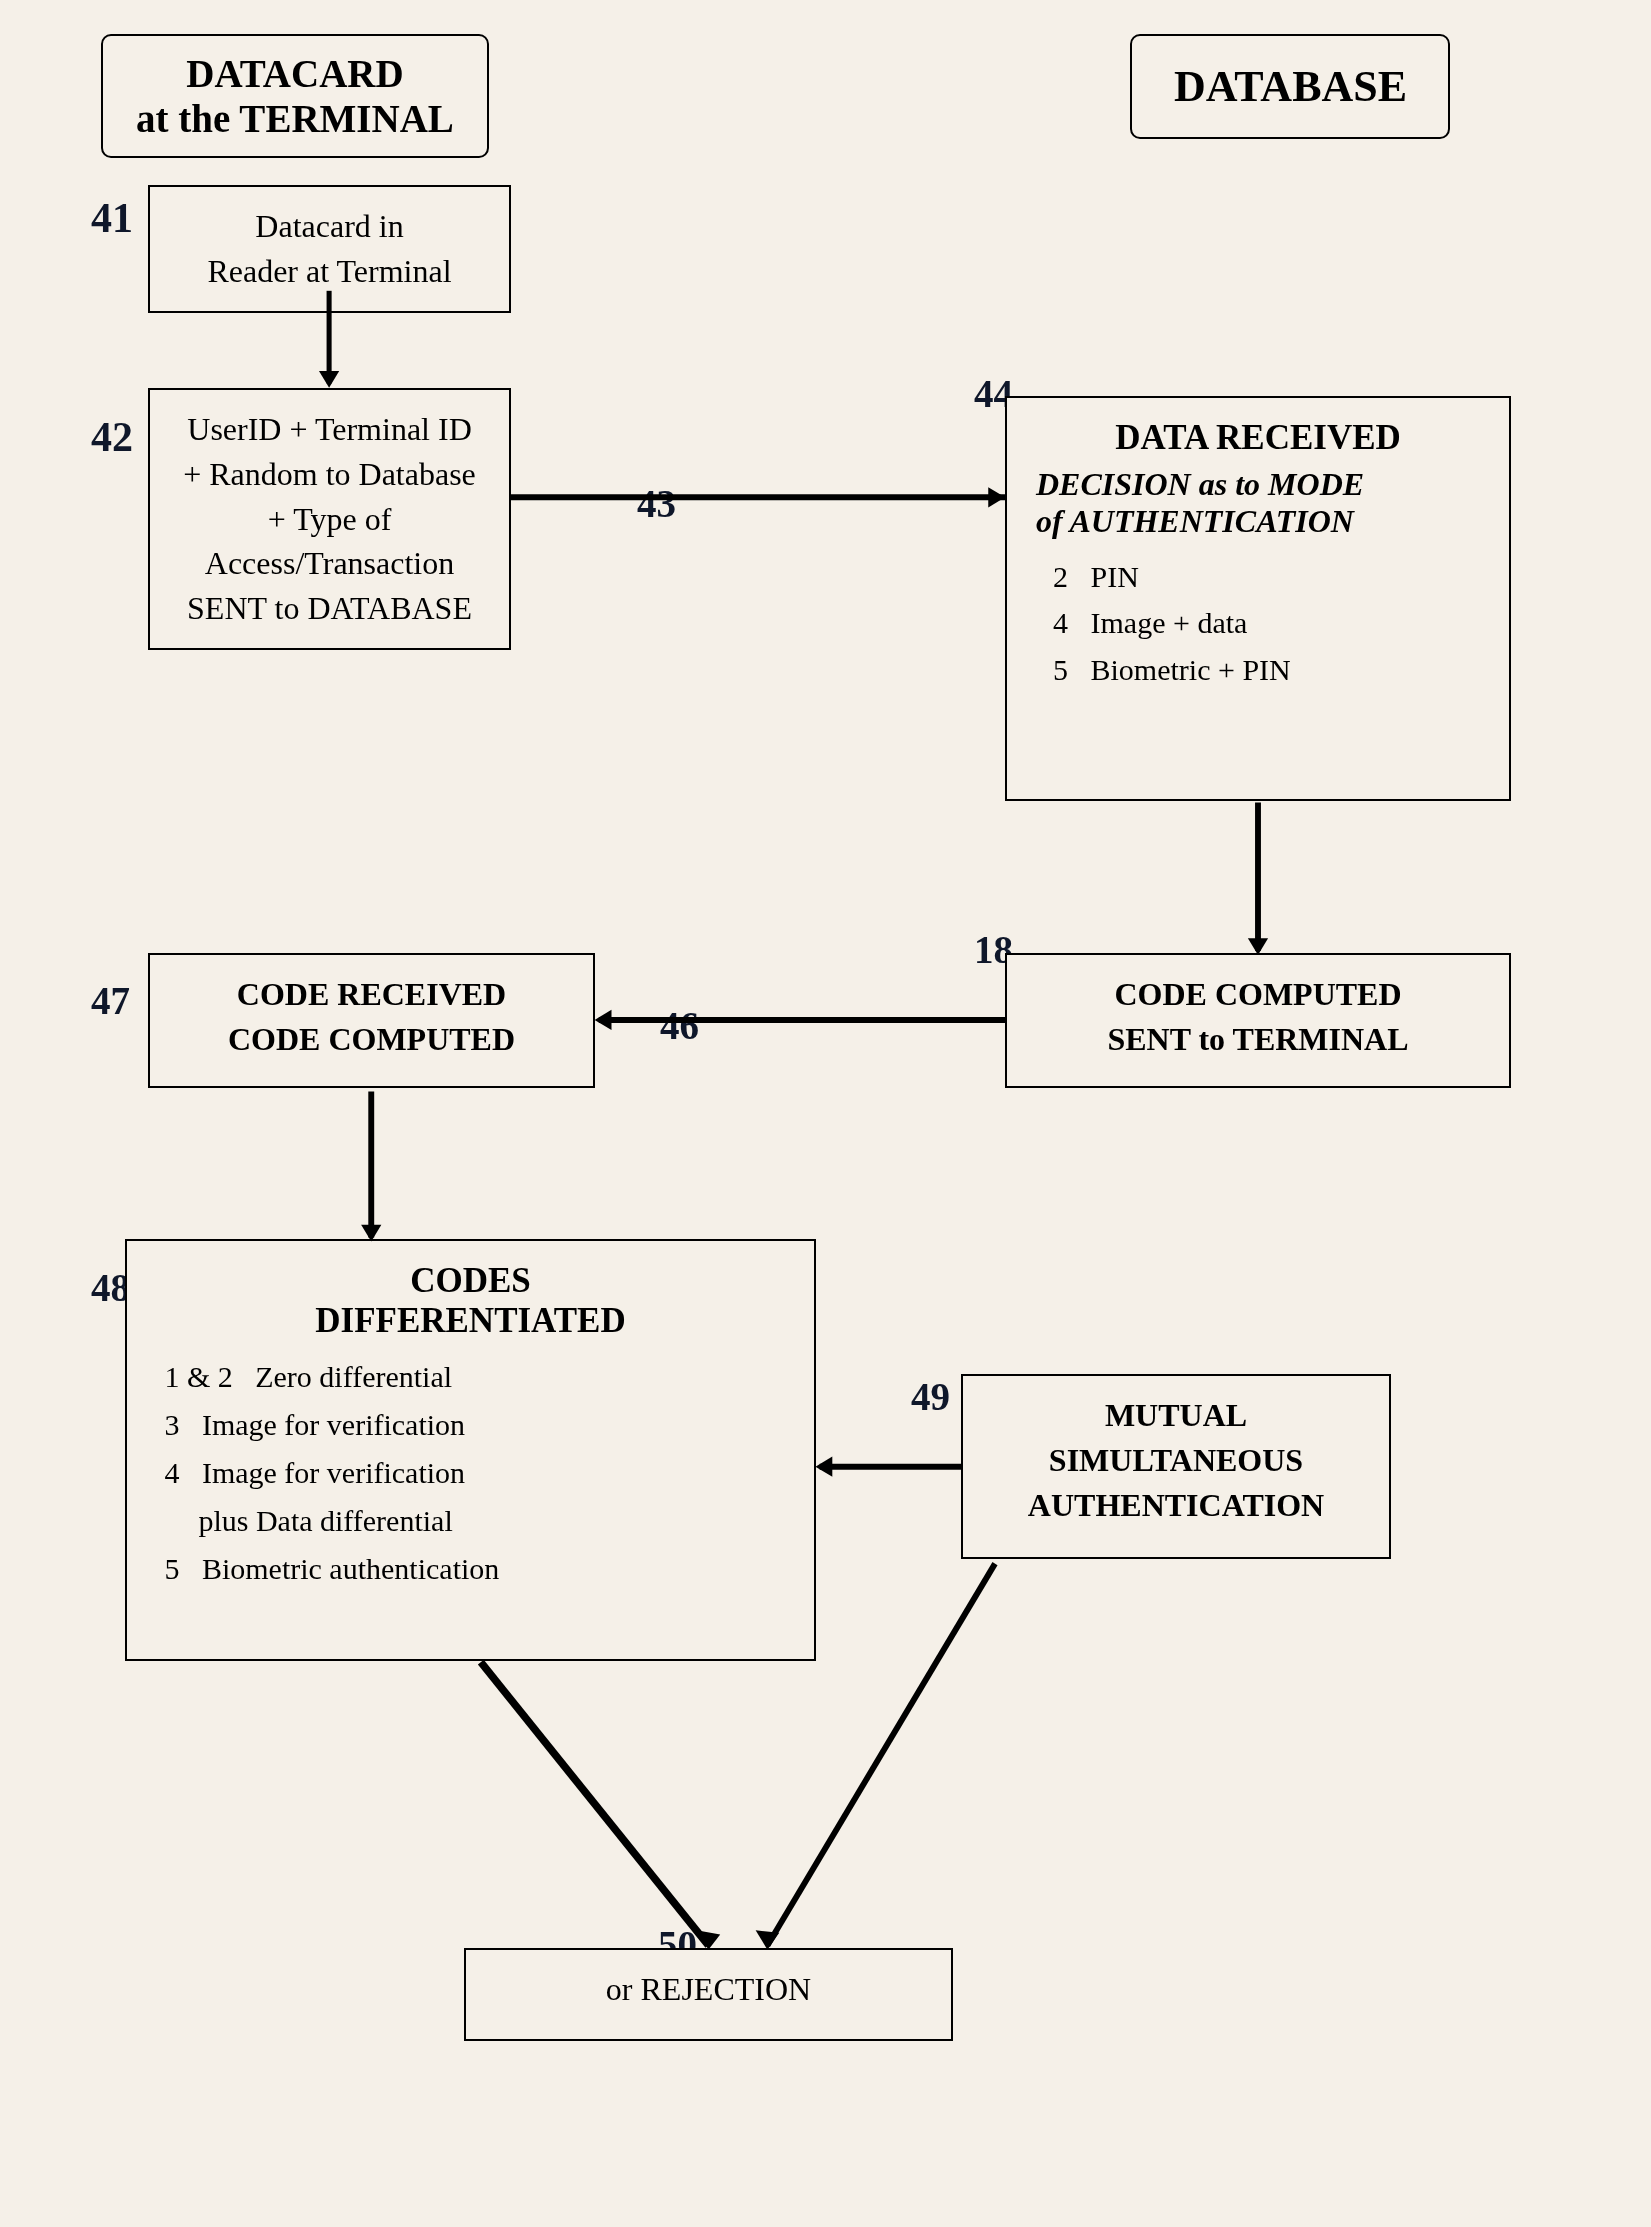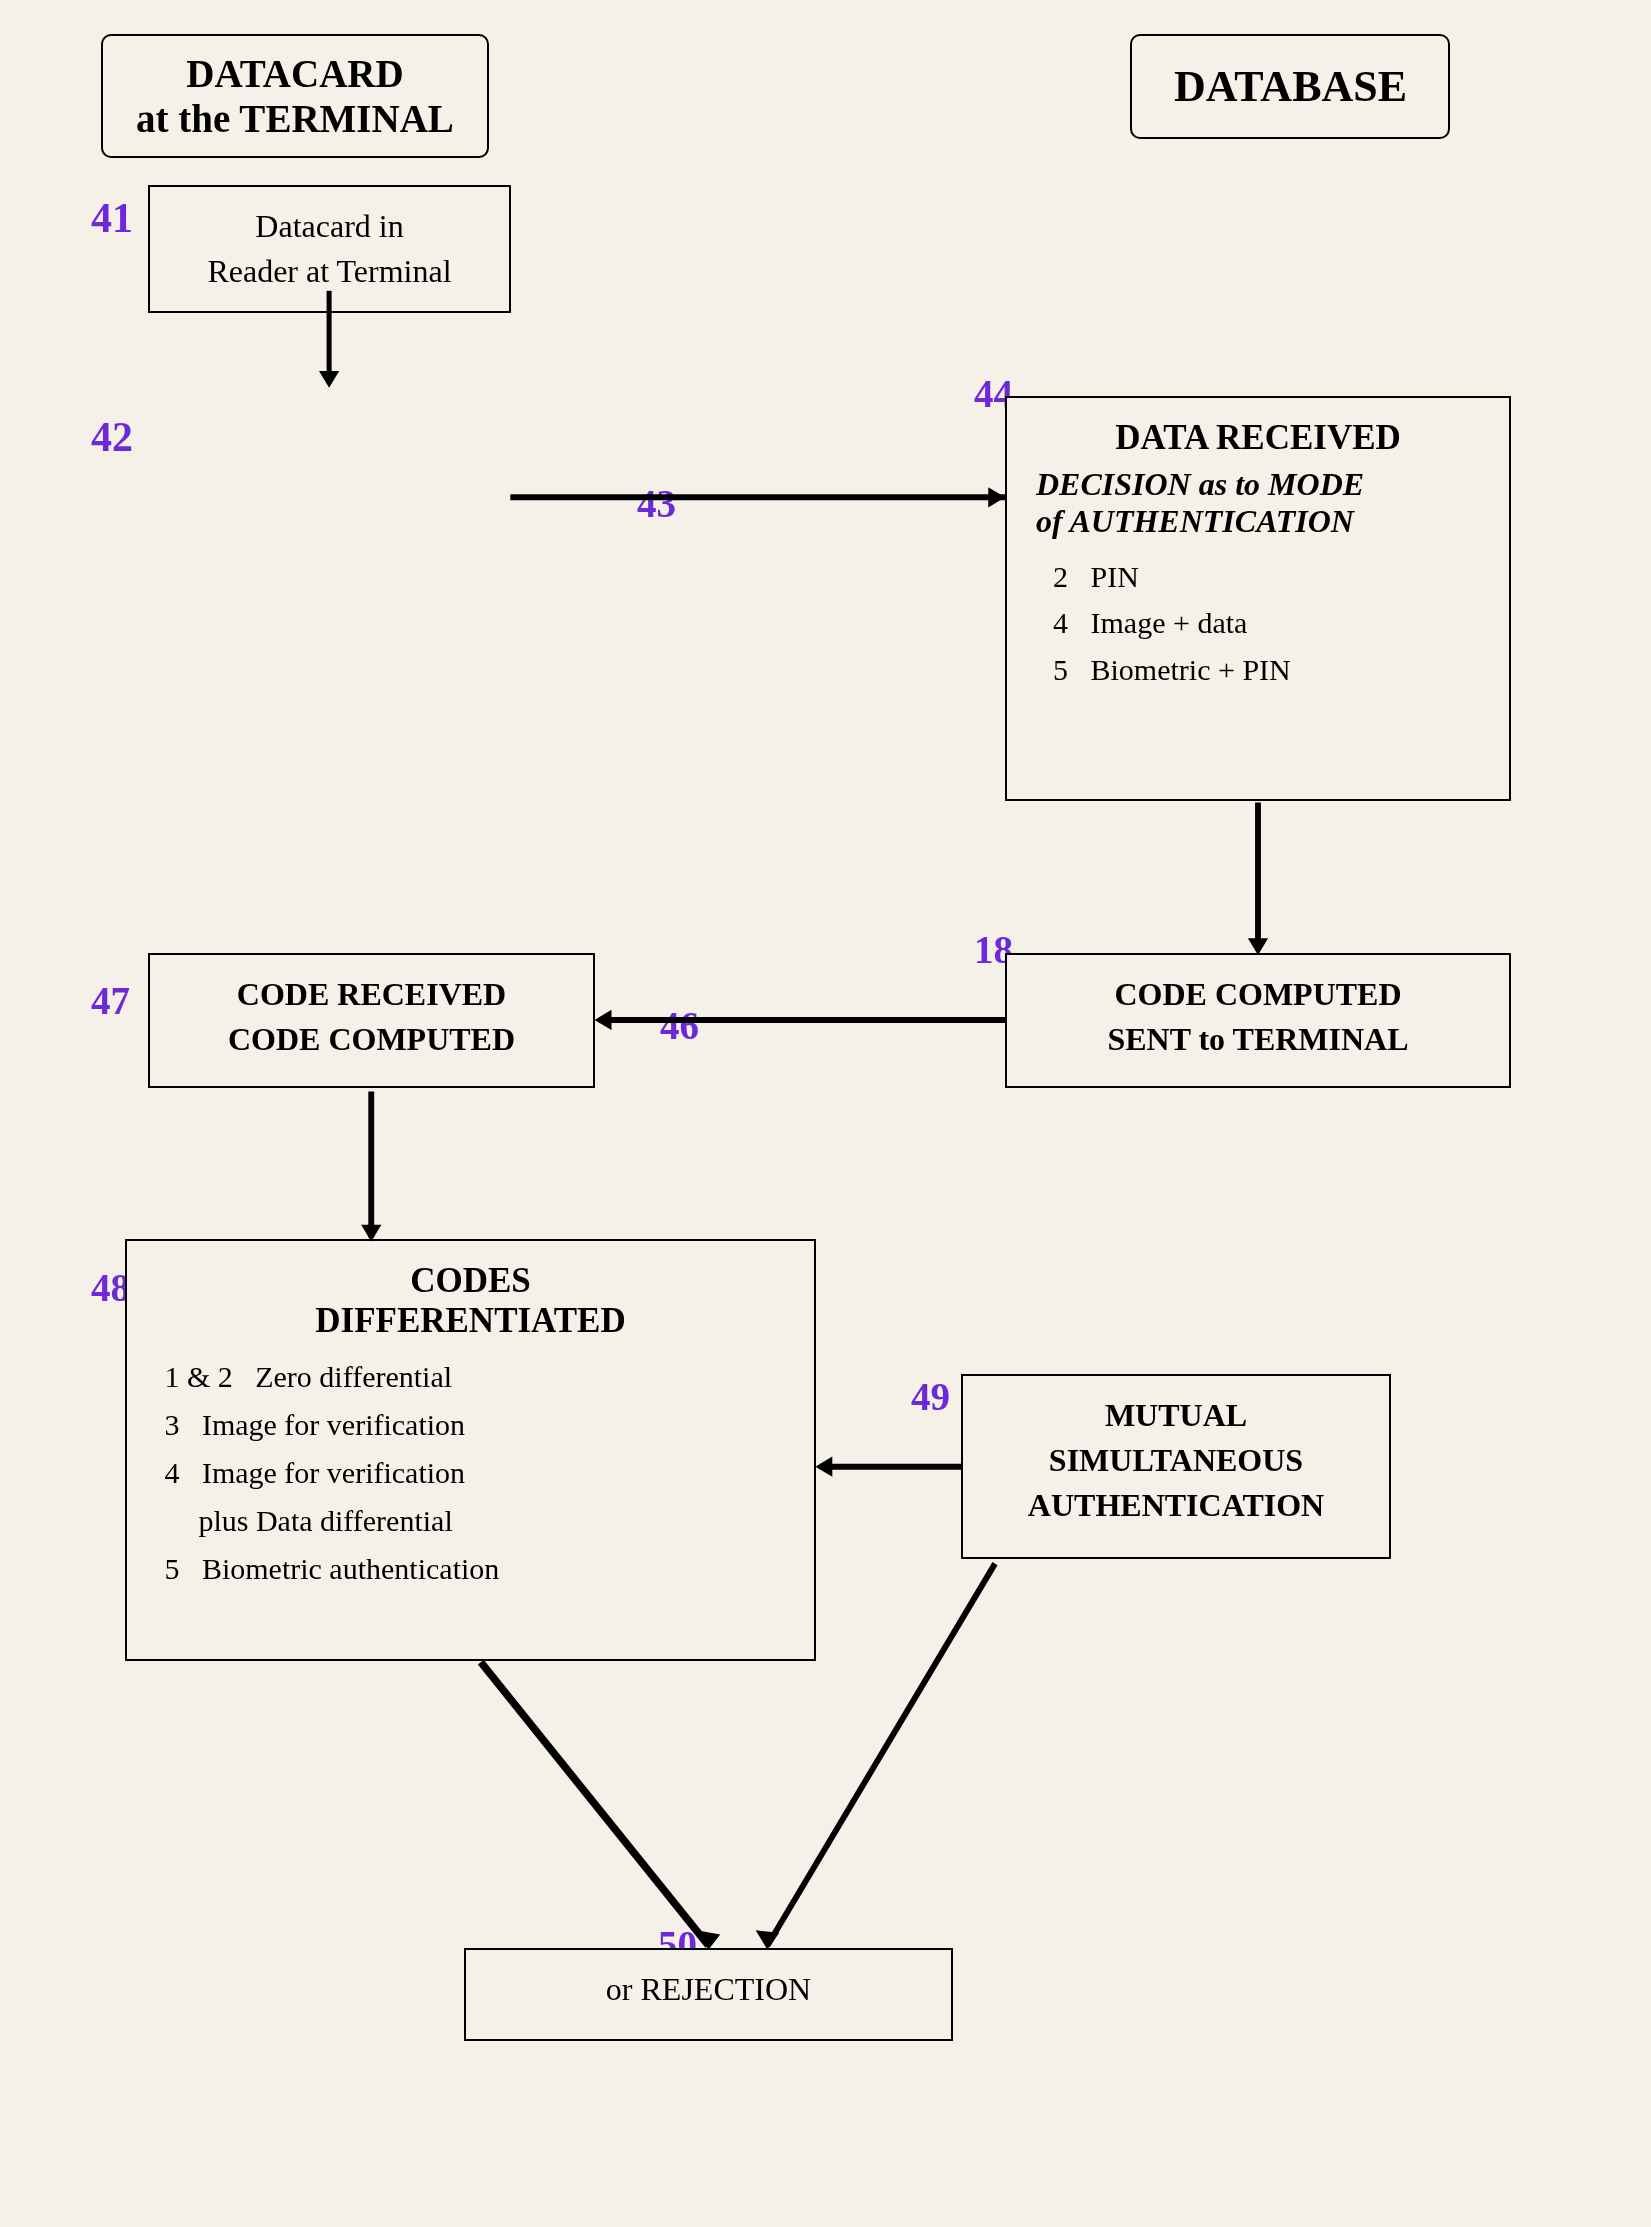--- a/index.html
+++ b/index.html
@@ -53,21 +53,21 @@
       line-height: 1.4;
       text-align: center;
     }
 
     
     .step-num {
       position: absolute;
       font-size: 42px;
       font-weight: bold;
       font-family: 'Times New Roman', Times, serif;
-      color: #6d28d9;
+      color: #0f172a;
     }
 
     
     .diagram-svg {
       position: absolute;
       top: 0; left: 0;
       width: 1652px;
       height: 2227px;
       pointer-events: none;
     }
@@ -88,20 +88,27 @@
 
   <div class="step-num" style="left: 91px; top: 194px;">41</div>
 
   <div class="flow-box" style="left: 148px; top: 185px; width: 363px; min-height: 101px;">
     <div class="box-text" style="white-space: pre-line;">Datacard in
 Reader at Terminal</div>
   </div>
 
   <div class="step-num" style="left: 91px; top: 413px;">42</div>
 
+  <div class="flow-box" style="left: 148px; top: 388px; width: 363px; min-height: 219px;">
+    <div class="box-text" style="white-space: pre-line;">UserID + Terminal ID
++ Random to Database
++ Type of
+Access/Transaction
+SENT to DATABASE</div>
+  </div>
 
   <div class="step-num" style="left: 637px; top: 481px; font-size: 39px;">43</div>
 
   <div class="step-num" style="left: 974px; top: 371px; font-size: 39px;">44</div>
 
   <div class="flow-box" style="left: 1005px; top: 396px; width: 506px; min-height: 405px; padding: 20px 29px;">
     <div style="font-size: 35px; font-weight: bold; text-align: center; margin-bottom: 8.4px;">DATA RECEIVED</div>
     <div style="font-size: 32px; font-weight: bold; margin-bottom: 13.5px; white-space: pre-line; font-style: italic;">DECISION as to MODE
 of AUTHENTICATION</div>
     <div style="font-size: 30px; line-height: 1.55; padding-left: 17px;">

